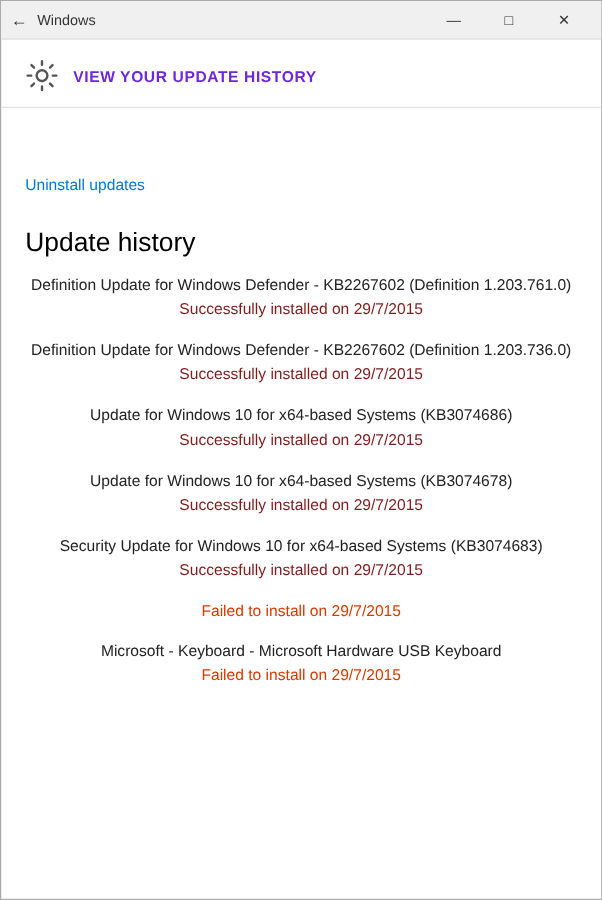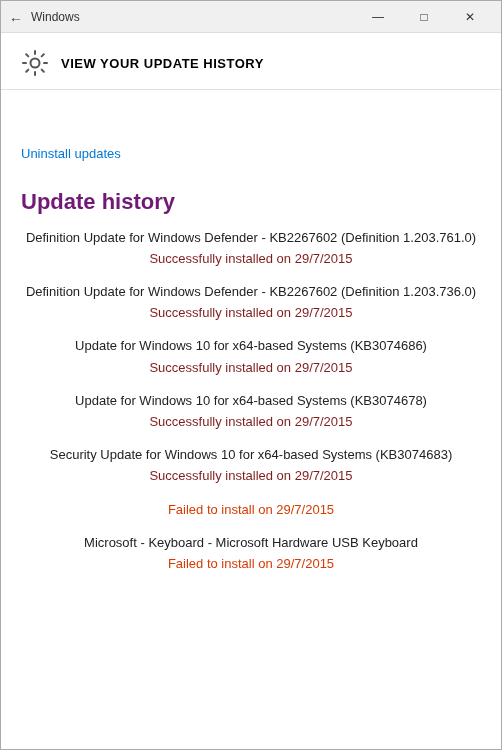--- a/index.html
+++ b/index.html
@@ -76,21 +76,21 @@
     .header-gear {
       width: 28px;
       height: 28px;
       margin-right: 12px;
       flex-shrink: 0;
     }
 
     .header-title {
       font-size: 13px;
       font-weight: 600;
-      color: #000000;
+      color: #6d28d9;
       letter-spacing: 0.5px;
     }
 
     .content {
       flex: 1;
       overflow-y: auto;
       padding: 0 20px 20px 20px;
     }
 
     .link-section {
@@ -102,22 +102,22 @@
       color: #0078d7;
       font-size: 13px;
       text-decoration: none;
       margin-bottom: 8px;
       cursor: pointer;
       margin-top: 44px;
     }
 
     .section-title {
       font-size: 22px;
-      font-weight: 700;
-      color: #701a75;
+      font-weight: 400;
+      color: #000000;
       margin: 16px 0 14px 0;
     }
 
     .update-item {
       margin-bottom: 16px;
       text-align: center;
     }
 
     .update-name {
       font-size: 13px;

